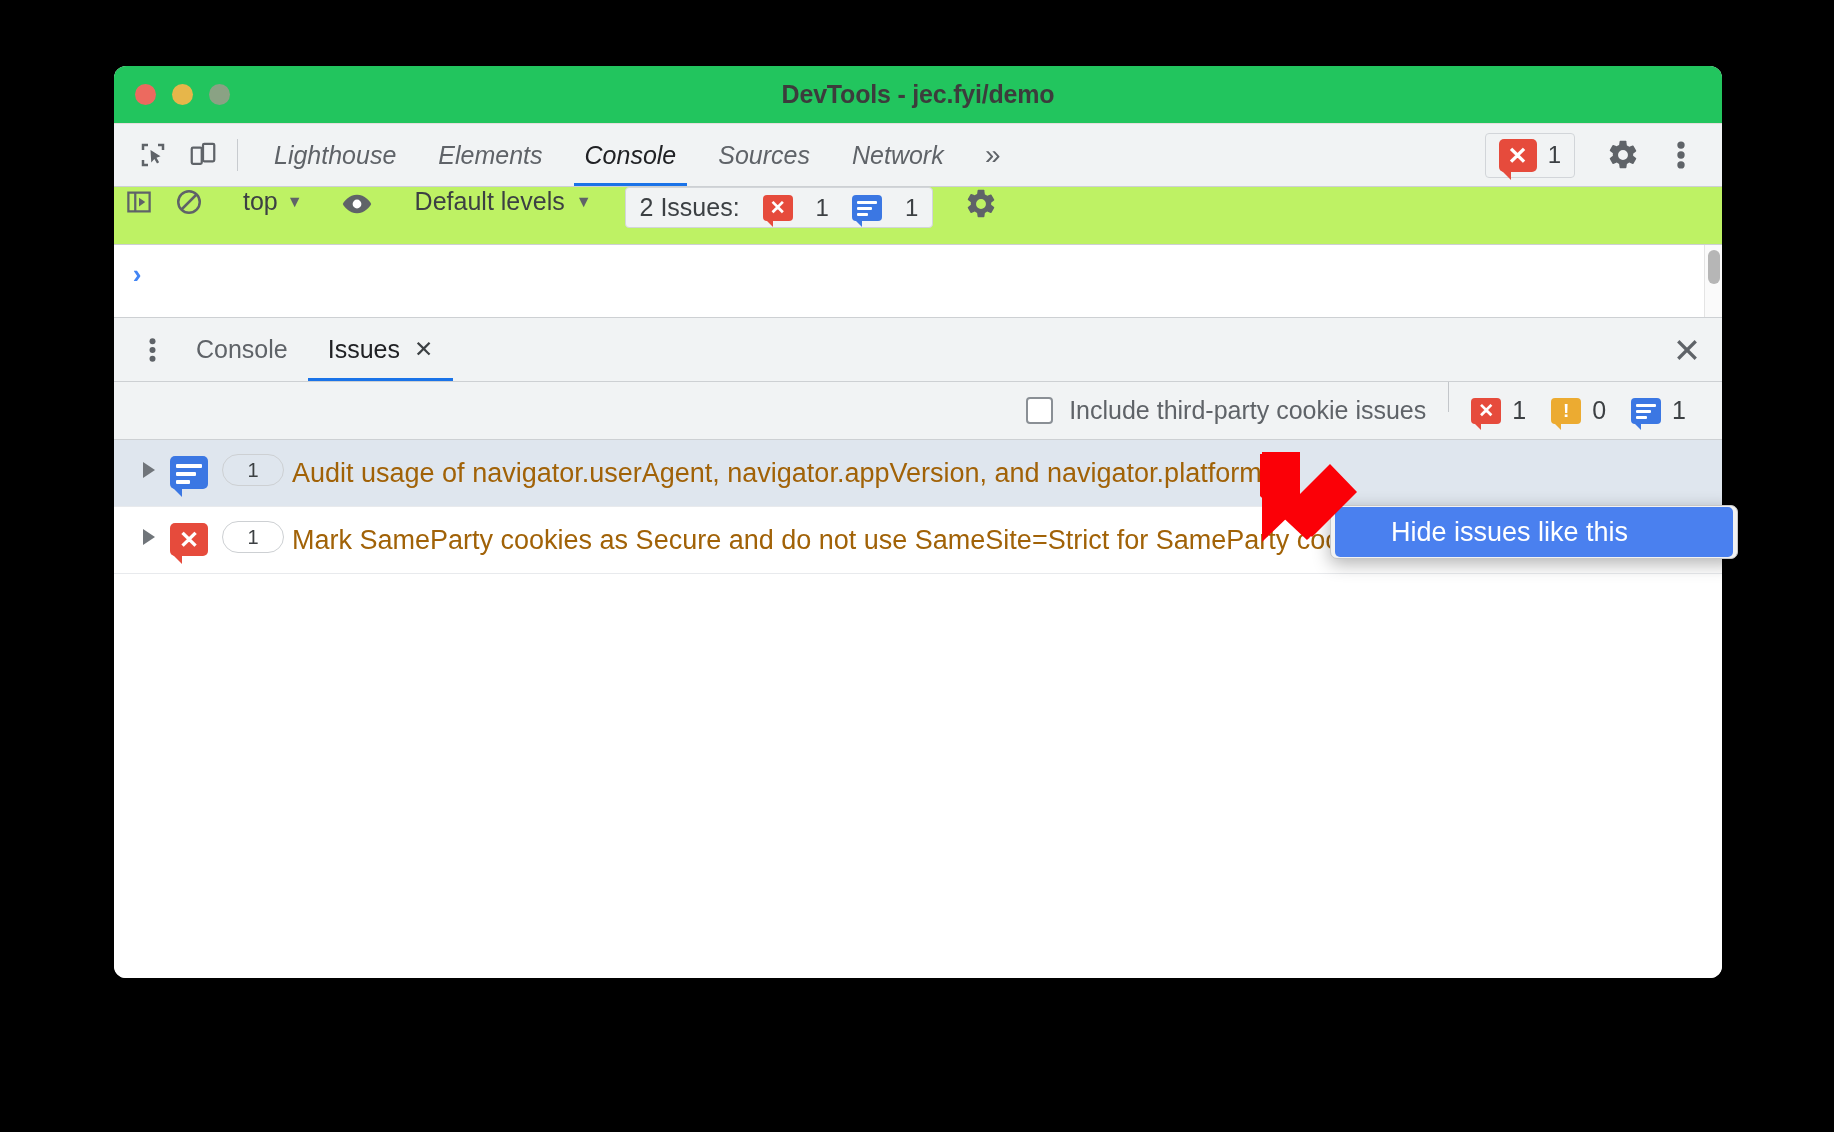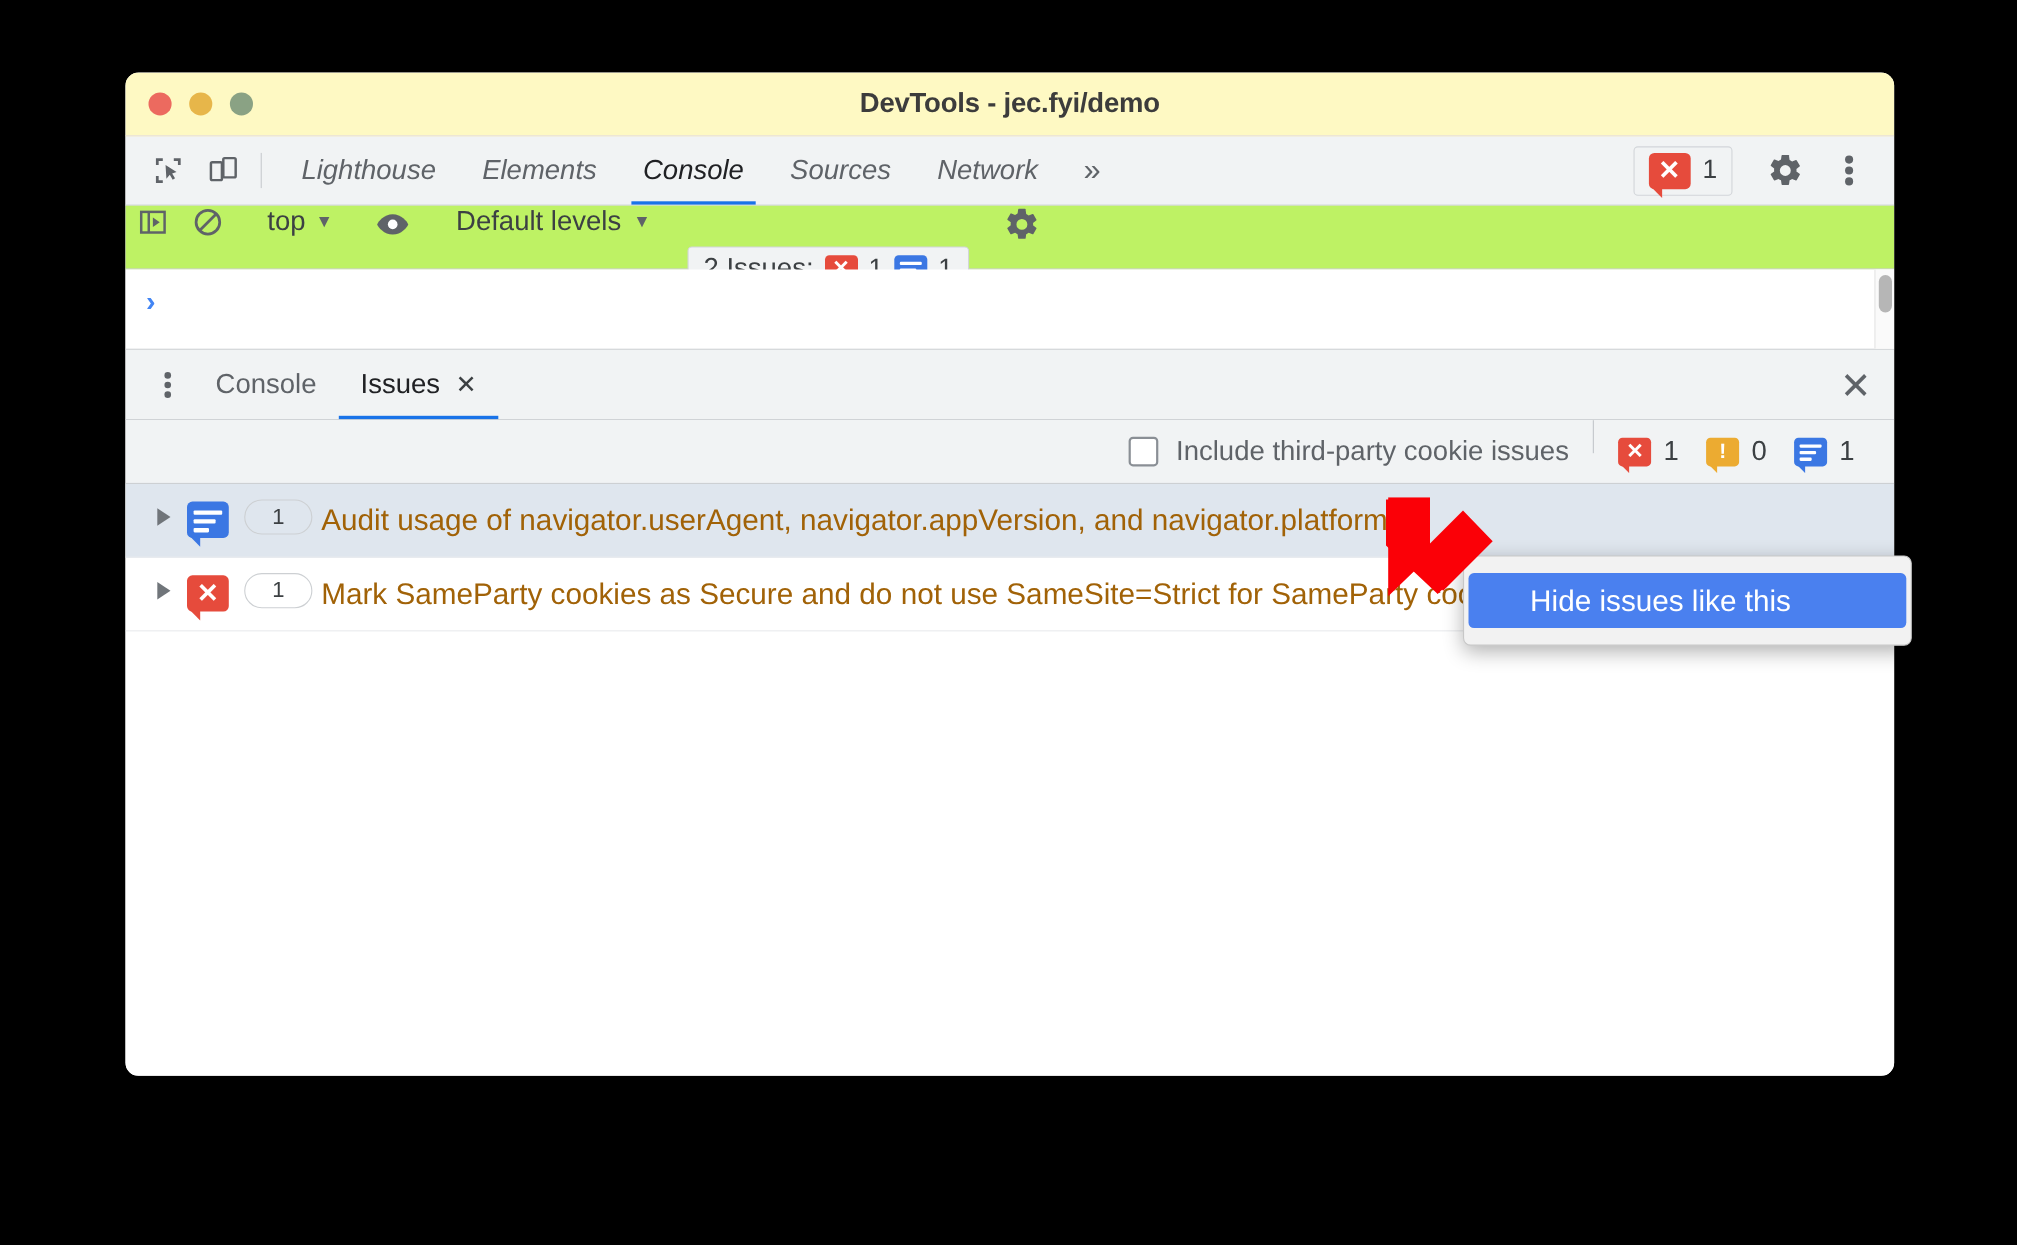--- a/index.html
+++ b/index.html
@@ -24,21 +24,21 @@
     box-shadow: 0 0 46px 16px rgba(0,0,0,0.95);
     overflow: hidden;
     display: flex;
     flex-direction: column;
   }
   
   .titlebar {
     position: relative;
     height: 58px;
     flex: 0 0 58px;
-    background: #fef9c3;
+    background: #22c55e;
     border-bottom: 1px solid #e6dedd;
     display: flex;
     align-items: center;
   }
   .traffic {
     display: flex;
     gap: 16px;
     margin-left: 21px;
   }
   .dot { width: 21px; height: 21px; border-radius: 50%; }
@@ -149,27 +149,26 @@
     max-width: 462px;
   }
   .filter-input span { font-size: 25px; color: #80868b; }
   .levels {
     display: flex; align-items: center; gap: 11px;
     font-size: 25px; color: #3c4043;
     padding: 0 14px;
     white-space: nowrap;
   }
   .issues-pill {
-    display: flex; align-items: center; gap: 10px;
+    display: flex; align-items: center; gap: 23px;
     border: 1px solid #d2d5d9;
     border-radius: 4px;
     padding: 5px 14px;
     background: #f1f3f4;
     white-space: nowrap;
-    margin-top: 37px;
   }
   .issues-pill .lbl { font-size: 25px; color: #3c4043; }
   .issues-pill .cnt { font-size: 24px; color: #3c4043; }
   
   .console-area {
     flex: 0 0 73px;
     height: 73px;
     background: #ffffff;
     border-bottom: 1px solid #cdd0d3;
     display: flex;
@@ -372,21 +371,21 @@
   .badge-lg .lines b { height: 4px; margin-bottom: 4px; }
   
   .ctx-menu {
     position: absolute;
     left: 1330px; top: 505px;
     width: 408px;
     background: #f2f2f2;
     border: 1px solid #c7c7c7;
     border-radius: 7px;
     box-shadow: 0 5px 18px rgba(0,0,0,0.30);
-    padding: 15px 4px;
+    padding: 1px 4px;
     z-index: 50;
   }
   .ctx-item {
     height: 50px;
     display: flex; align-items: center;
     padding-left: 56px;
     font-size: 27px;
     color: #ffffff;
     background: #4a80ef;
     border-radius: 5px;

